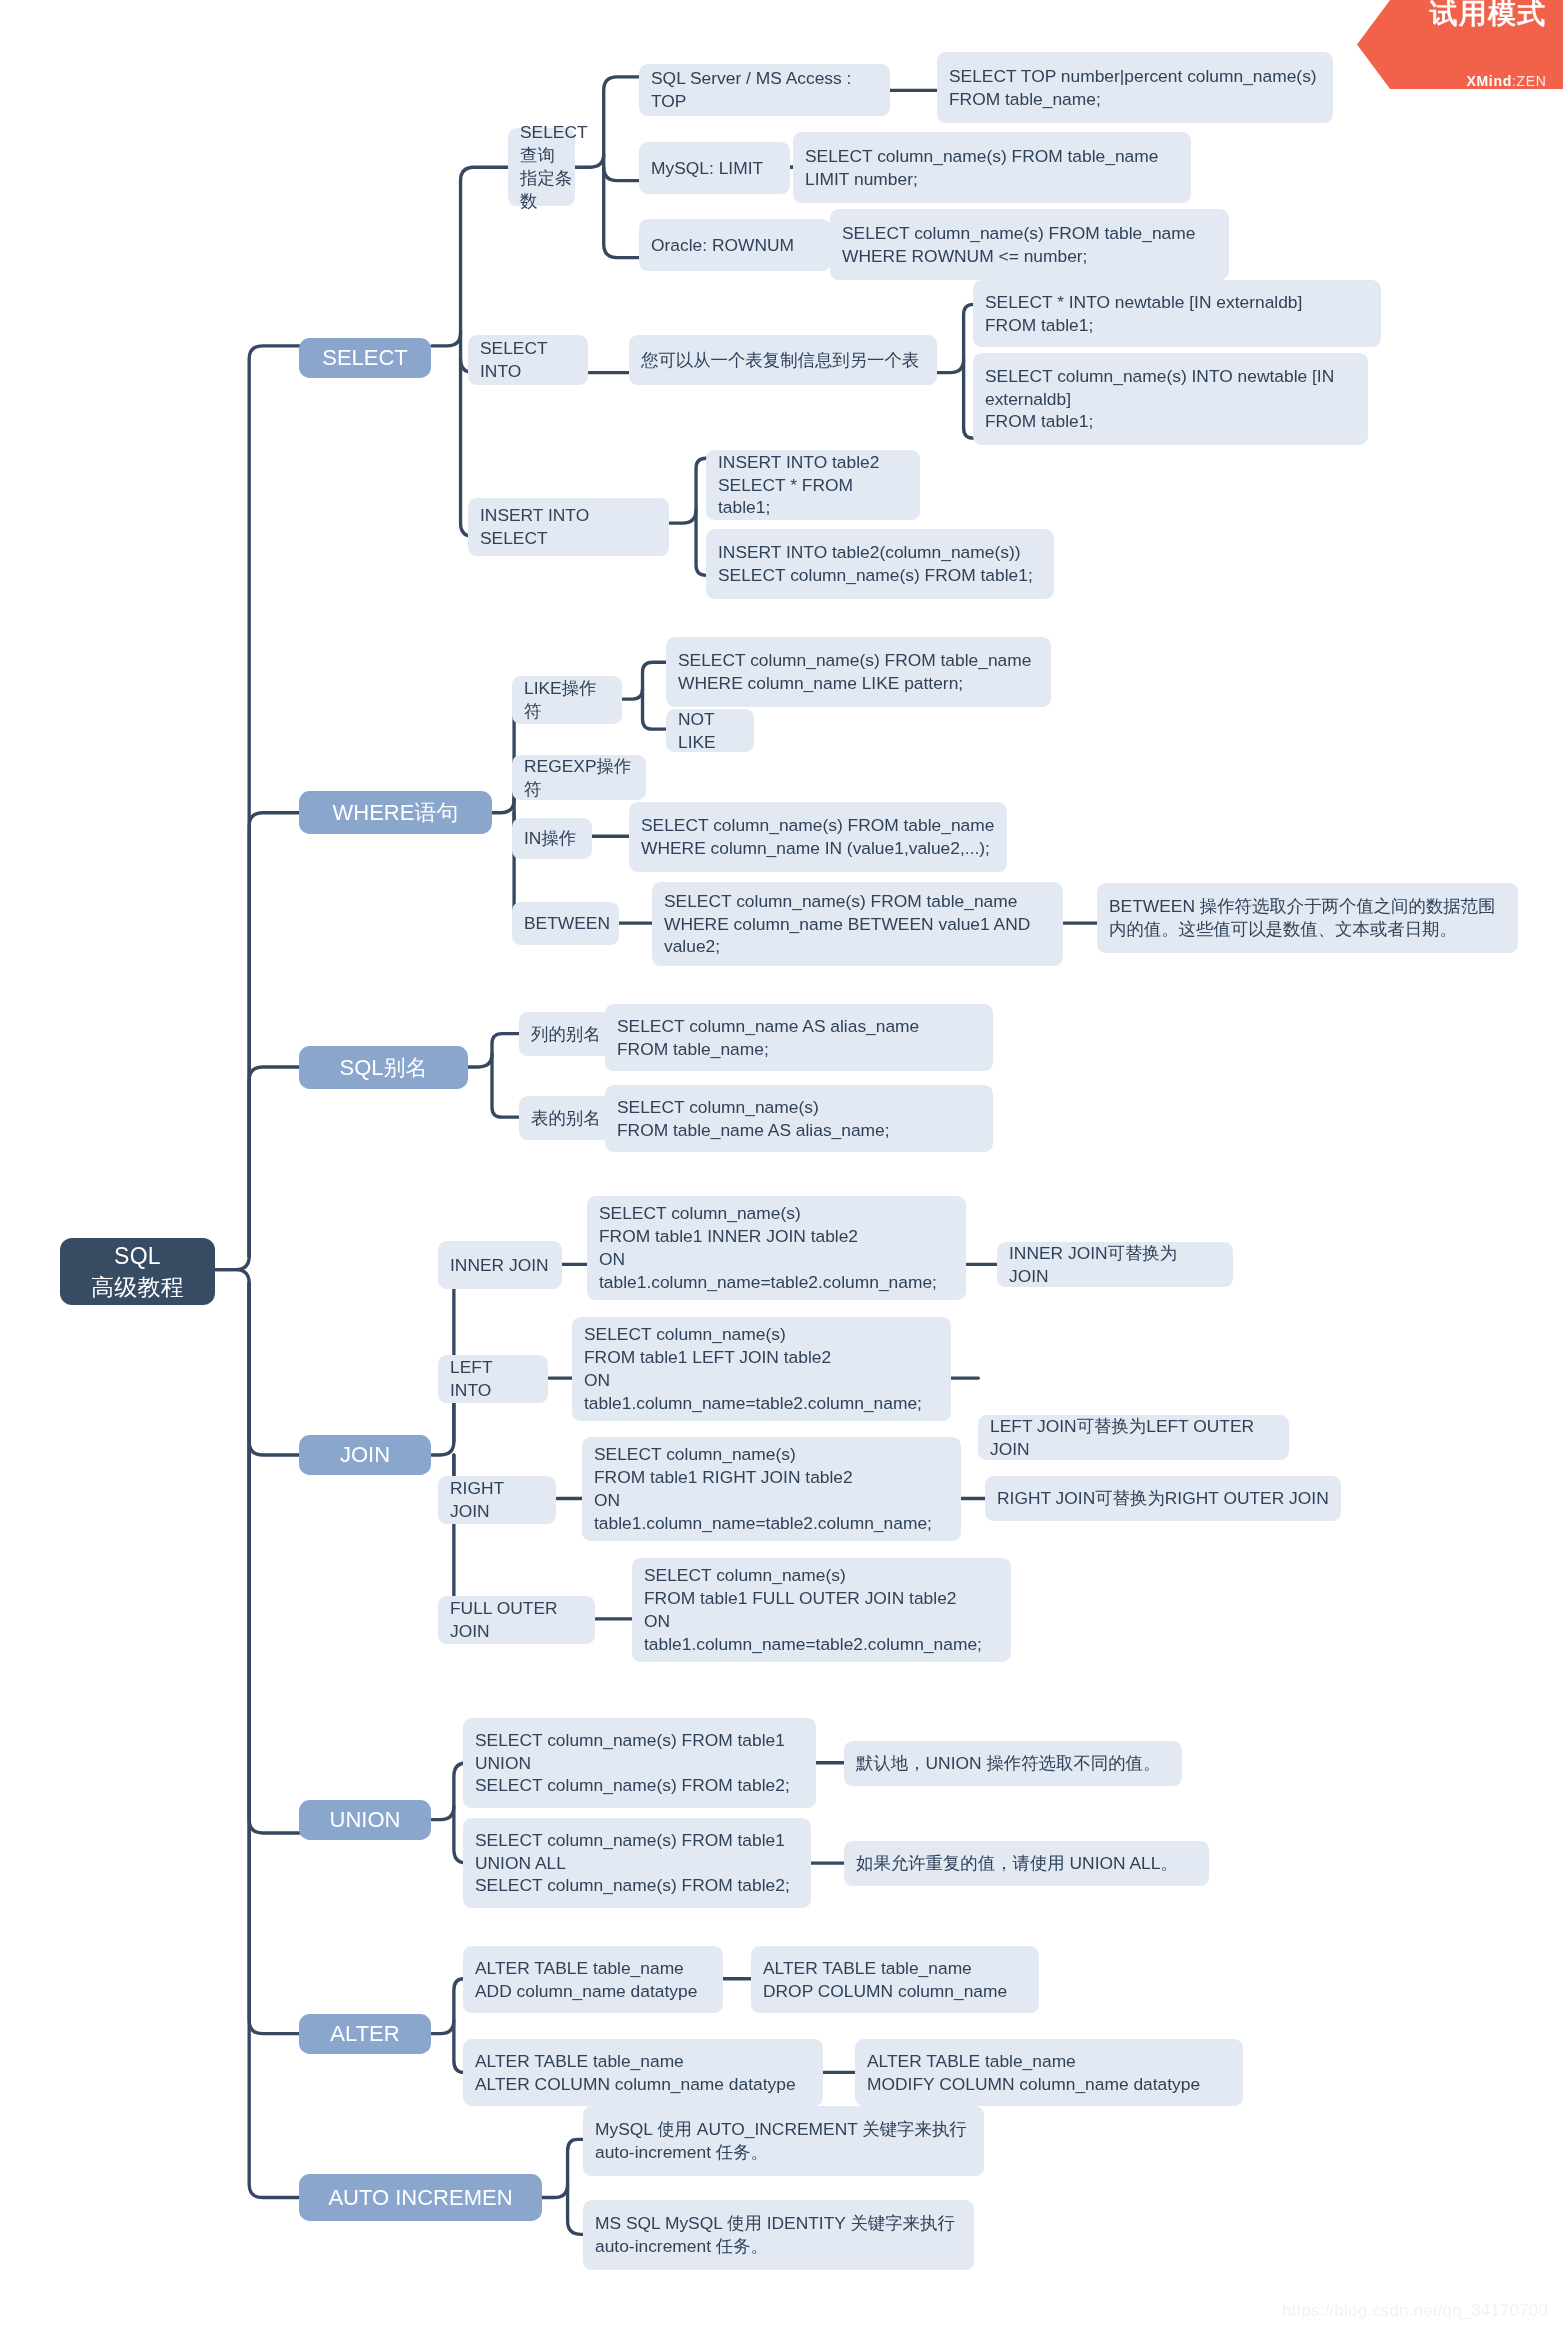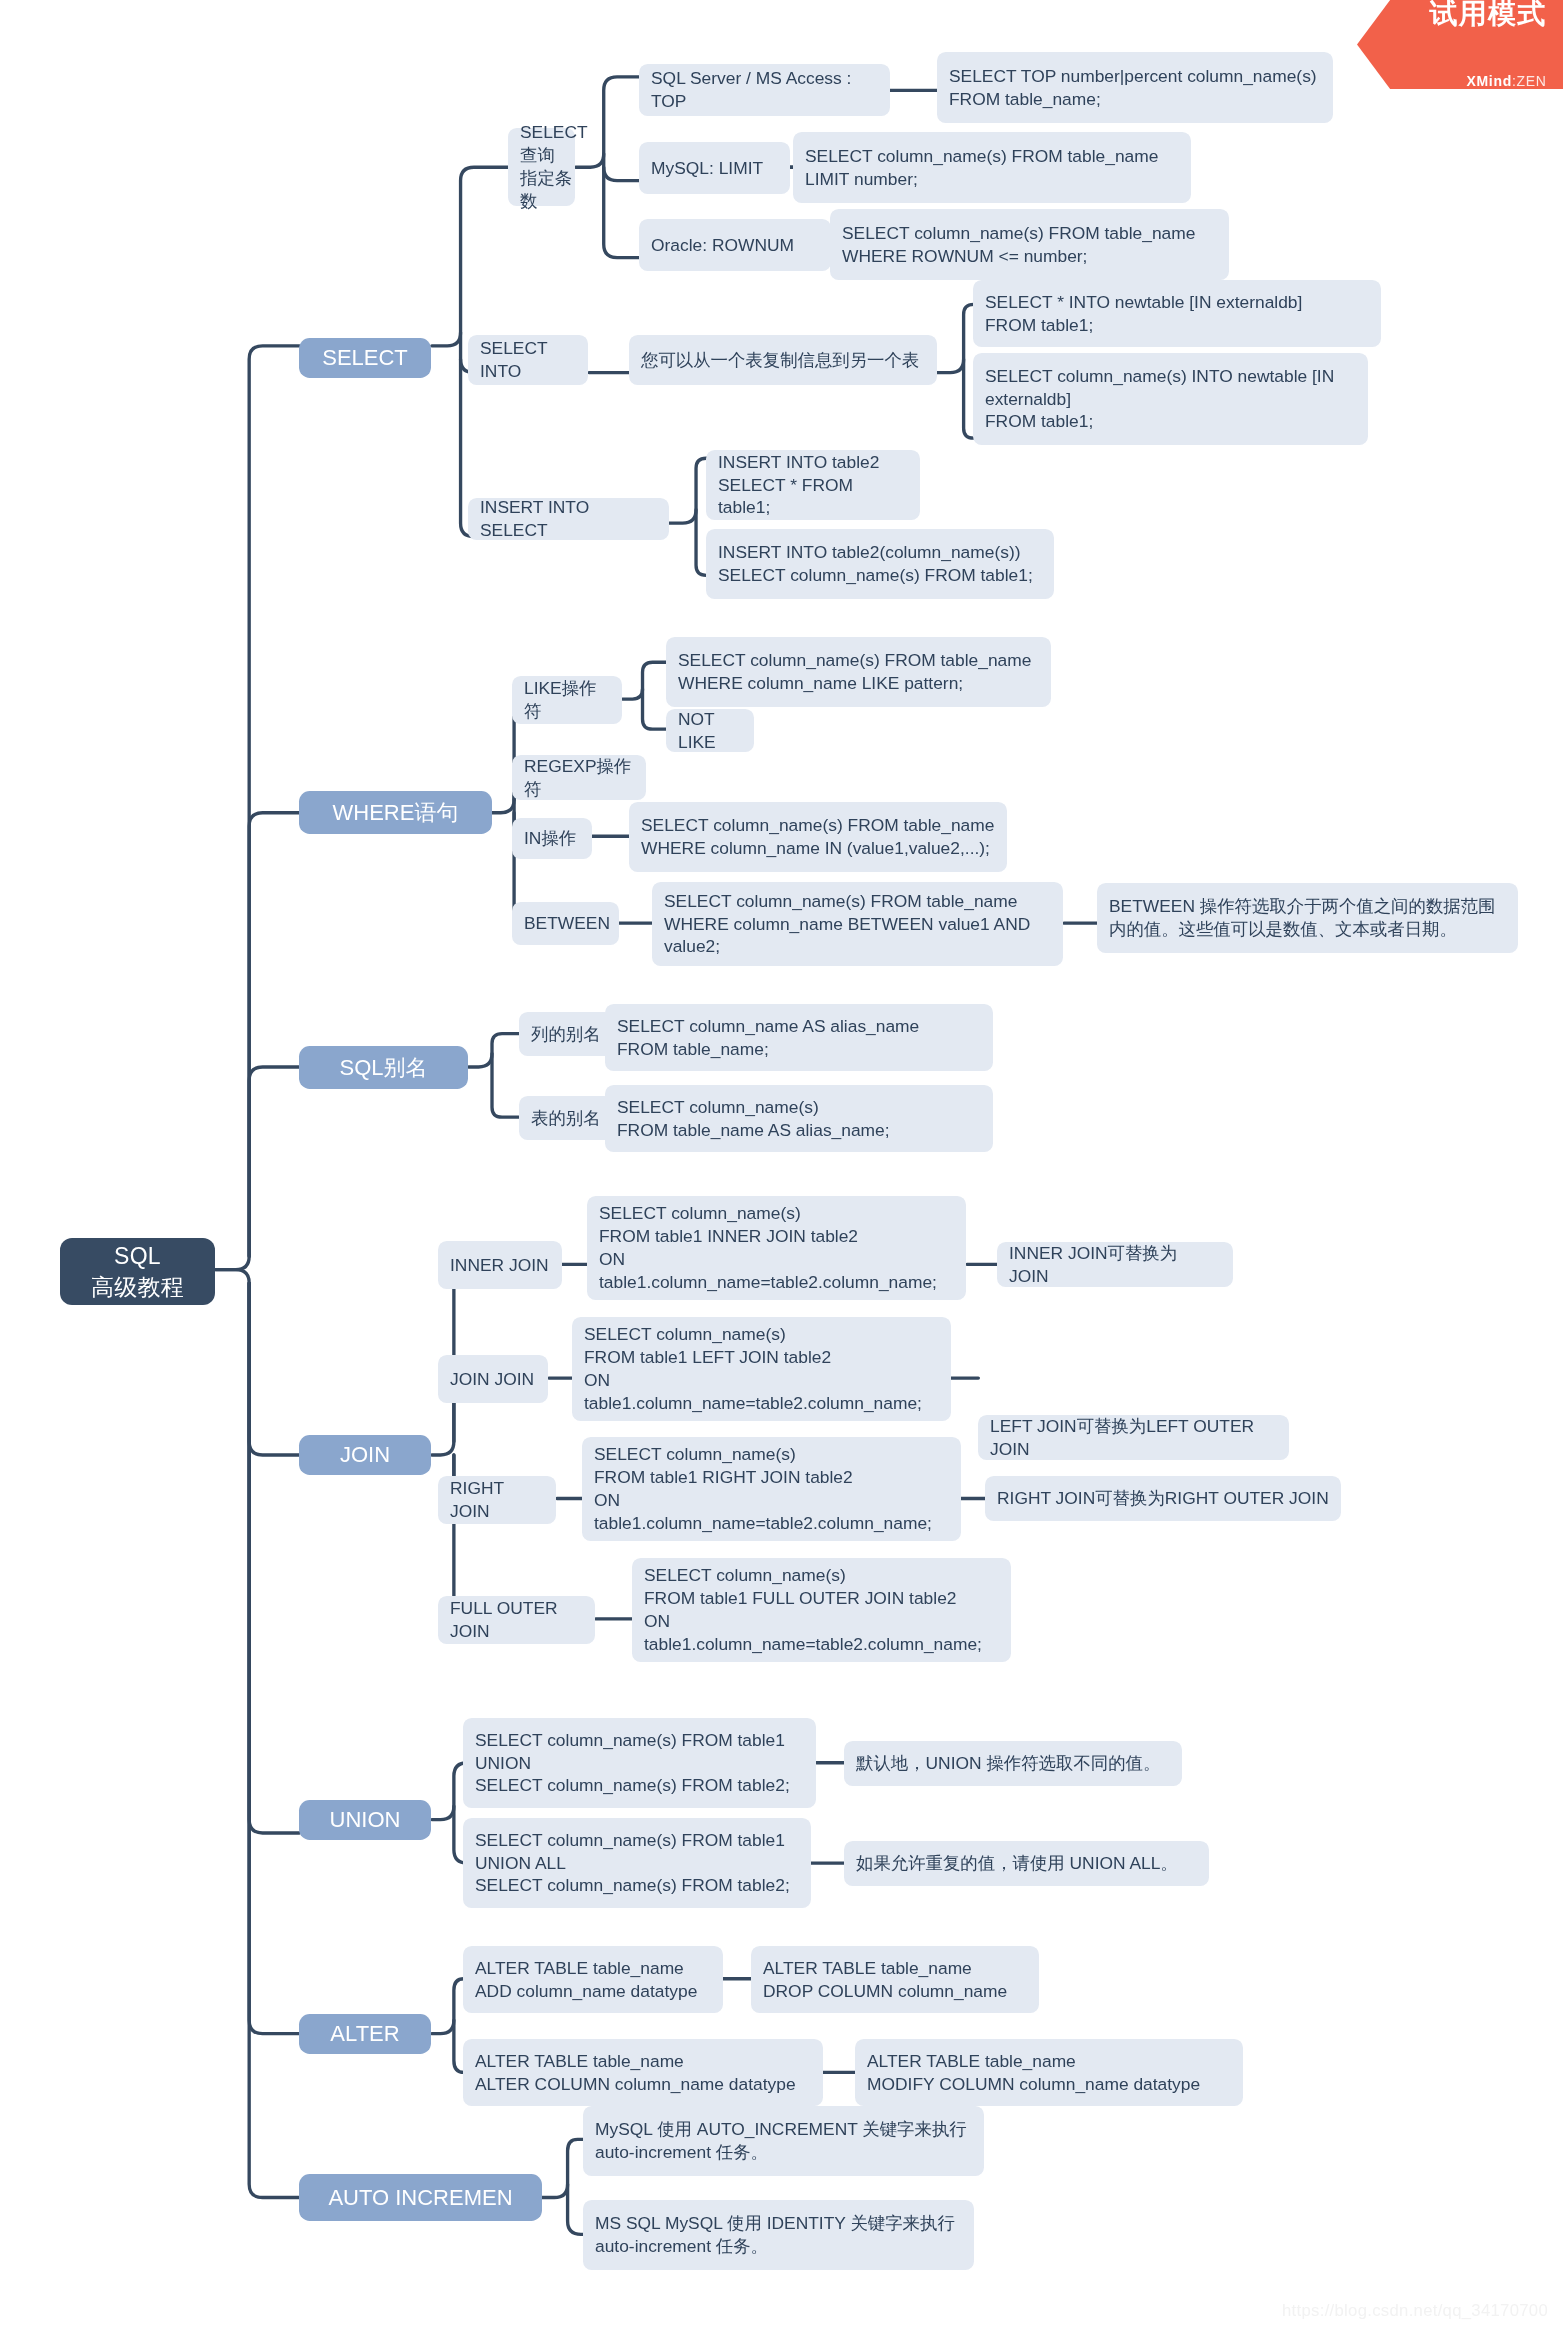--- a/index.html
+++ b/index.html
@@ -194,21 +194,21 @@
   <div class="node topic" style="left:830px; top:209px; width:399px; height:71px;">SELECT column_name(s) FROM table_name
 WHERE ROWNUM &lt;= number;</div>
 
   <div class="node topic" style="left:468px; top:335px; width:120px; height:50px;">SELECT INTO</div>
   <div class="node topic" style="left:629px; top:335px; width:308px; height:50px;">您可以从一个表复制信息到另一个表</div>
   <div class="node topic" style="left:973px; top:280px; width:408px; height:67px;">SELECT * INTO newtable [IN externaldb]
 FROM table1;</div>
   <div class="node topic" style="left:973px; top:353px; width:395px; height:92px;">SELECT column_name(s) INTO newtable [IN externaldb]
 FROM table1;</div>
 
-  <div class="node topic" style="left:468px; top:498px; width:201px; height:42px;">INSERT INTO SELECT</div>
+  <div class="node topic" style="left:468px; top:498px; width:201px; height:58px;">INSERT INTO SELECT</div>
   <div class="node topic" style="left:706px; top:450px; width:214px; height:70px;">INSERT INTO table2
 SELECT * FROM table1;</div>
   <div class="node topic" style="left:706px; top:529px; width:348px; height:70px;">INSERT INTO table2(column_name(s))
 SELECT column_name(s) FROM table1;</div>
 
   <div class="node topic" style="left:512px; top:676px; width:110px; height:48px;">LIKE操作符</div>
   <div class="node topic" style="left:666px; top:637px; width:385px; height:70px;">SELECT column_name(s) FROM table_name
 WHERE column_name LIKE pattern;</div>
   <div class="node topic" style="left:666px; top:709px; width:88px; height:43px;padding-left:12px;">NOT LIKE</div>
 
@@ -229,21 +229,21 @@
   <div class="node topic" style="left:519px; top:1096px; width:94px; height:44px;">表的别名</div>
   <div class="node topic" style="left:605px; top:1085px; width:388px; height:67px;">SELECT column_name(s)
 FROM table_name AS alias_name;</div>
 
   <div class="node topic" style="left:438px; top:1241px; width:124px; height:48px;">INNER JOIN</div>
   <div class="node topic" style="left:587px; top:1196px; width:379px; height:104px;">SELECT column_name(s)
 FROM table1 INNER JOIN table2
 ON table1.column_name=table2.column_name;</div>
   <div class="node topic" style="left:997px; top:1242px; width:236px; height:45px;">INNER JOIN可替换为 JOIN</div>
 
-  <div class="node topic" style="left:438px; top:1355px; width:110px; height:48px;">JOIN JOIN</div>
+  <div class="node topic" style="left:438px; top:1355px; width:110px; height:48px;">LEFT INTO</div>
   <div class="node topic" style="left:572px; top:1317px; width:379px; height:104px;">SELECT column_name(s)
 FROM table1 LEFT JOIN table2
 ON table1.column_name=table2.column_name;</div>
   <div class="node topic" style="left:978px; top:1415px; width:311px; height:45px;">LEFT JOIN可替换为LEFT OUTER JOIN</div>
 
   <div class="node topic" style="left:438px; top:1476px; width:118px; height:48px;">RIGHT JOIN</div>
   <div class="node topic" style="left:582px; top:1437px; width:379px; height:104px;">SELECT column_name(s)
 FROM table1 RIGHT JOIN table2
 ON table1.column_name=table2.column_name;</div>
   <div class="node topic" style="left:985px; top:1476px; width:356px; height:45px;">RIGHT JOIN可替换为RIGHT OUTER JOIN</div>

